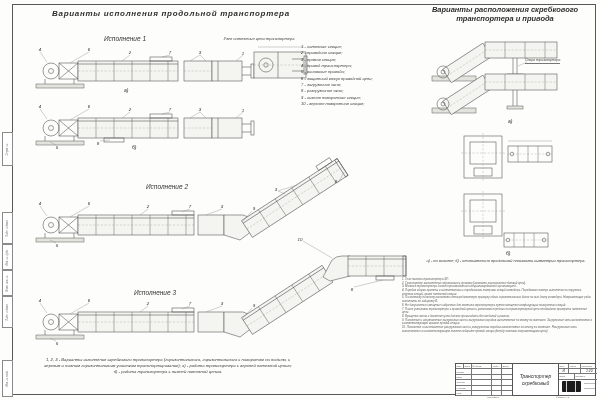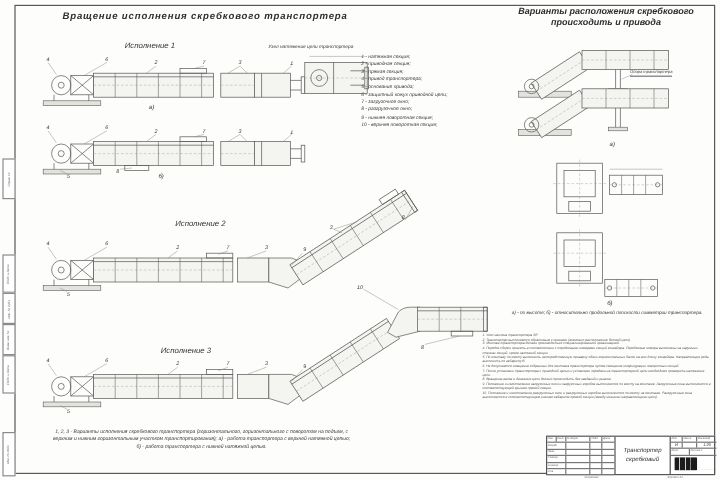--- a/index.html
+++ b/index.html
@@ -286,22 +286,22 @@
       <rect class="ln" x="504" y="233" width="44" height="14"></rect>
       <line class="ds" x1="504" y1="240" x2="548" y2="240"></line>
       <line class="tk" x1="514" y1="233" x2="514" y2="247"></line>
         <line class="tk" x1="524" y1="233" x2="524" y2="247"></line>
       <line class="tk" x1="534" y1="233" x2="534" y2="247"></line>
       <circle class="ln" cx="508" cy="240" r="1.8"></circle>
         <circle class="ln" cx="544" cy="240" r="1.8"></circle>
     </g>
   </svg>
 
-  <div class="t title-left">Вращение исполнения скребкового транспортера</div>
-  <div class="t title-right">Варианты расположения скребкового происходить и привода</div>
+  <div class="t title-left">Варианты исполнения продольной транспортера</div>
+  <div class="t title-right">Варианты расположения скребкового транспортера и привода</div>
 
   <div class="t variant-label" style="left:80px;top:35px;">Исполнение 1</div>
   <div class="t variant-label" style="left:122px;top:183px;">Исполнение 2</div>
   <div class="t variant-label" style="left:110px;top:289px;">Исполнение 3</div>
 
   <div class="t small-label" style="left:205px;top:36px;width:108px;text-align:center;white-space:normal;">Узел натяжения цепи транспортера</div>
   <div class="t small-label support-label" style="left:525px;top:58px;font-size:3.4px;">Опора транспортера</div>
 
   <div class="t view-label" style="left:124px;top:87px;">а)</div>
   <div class="t view-label" style="left:132px;top:144px;">б)</div>

